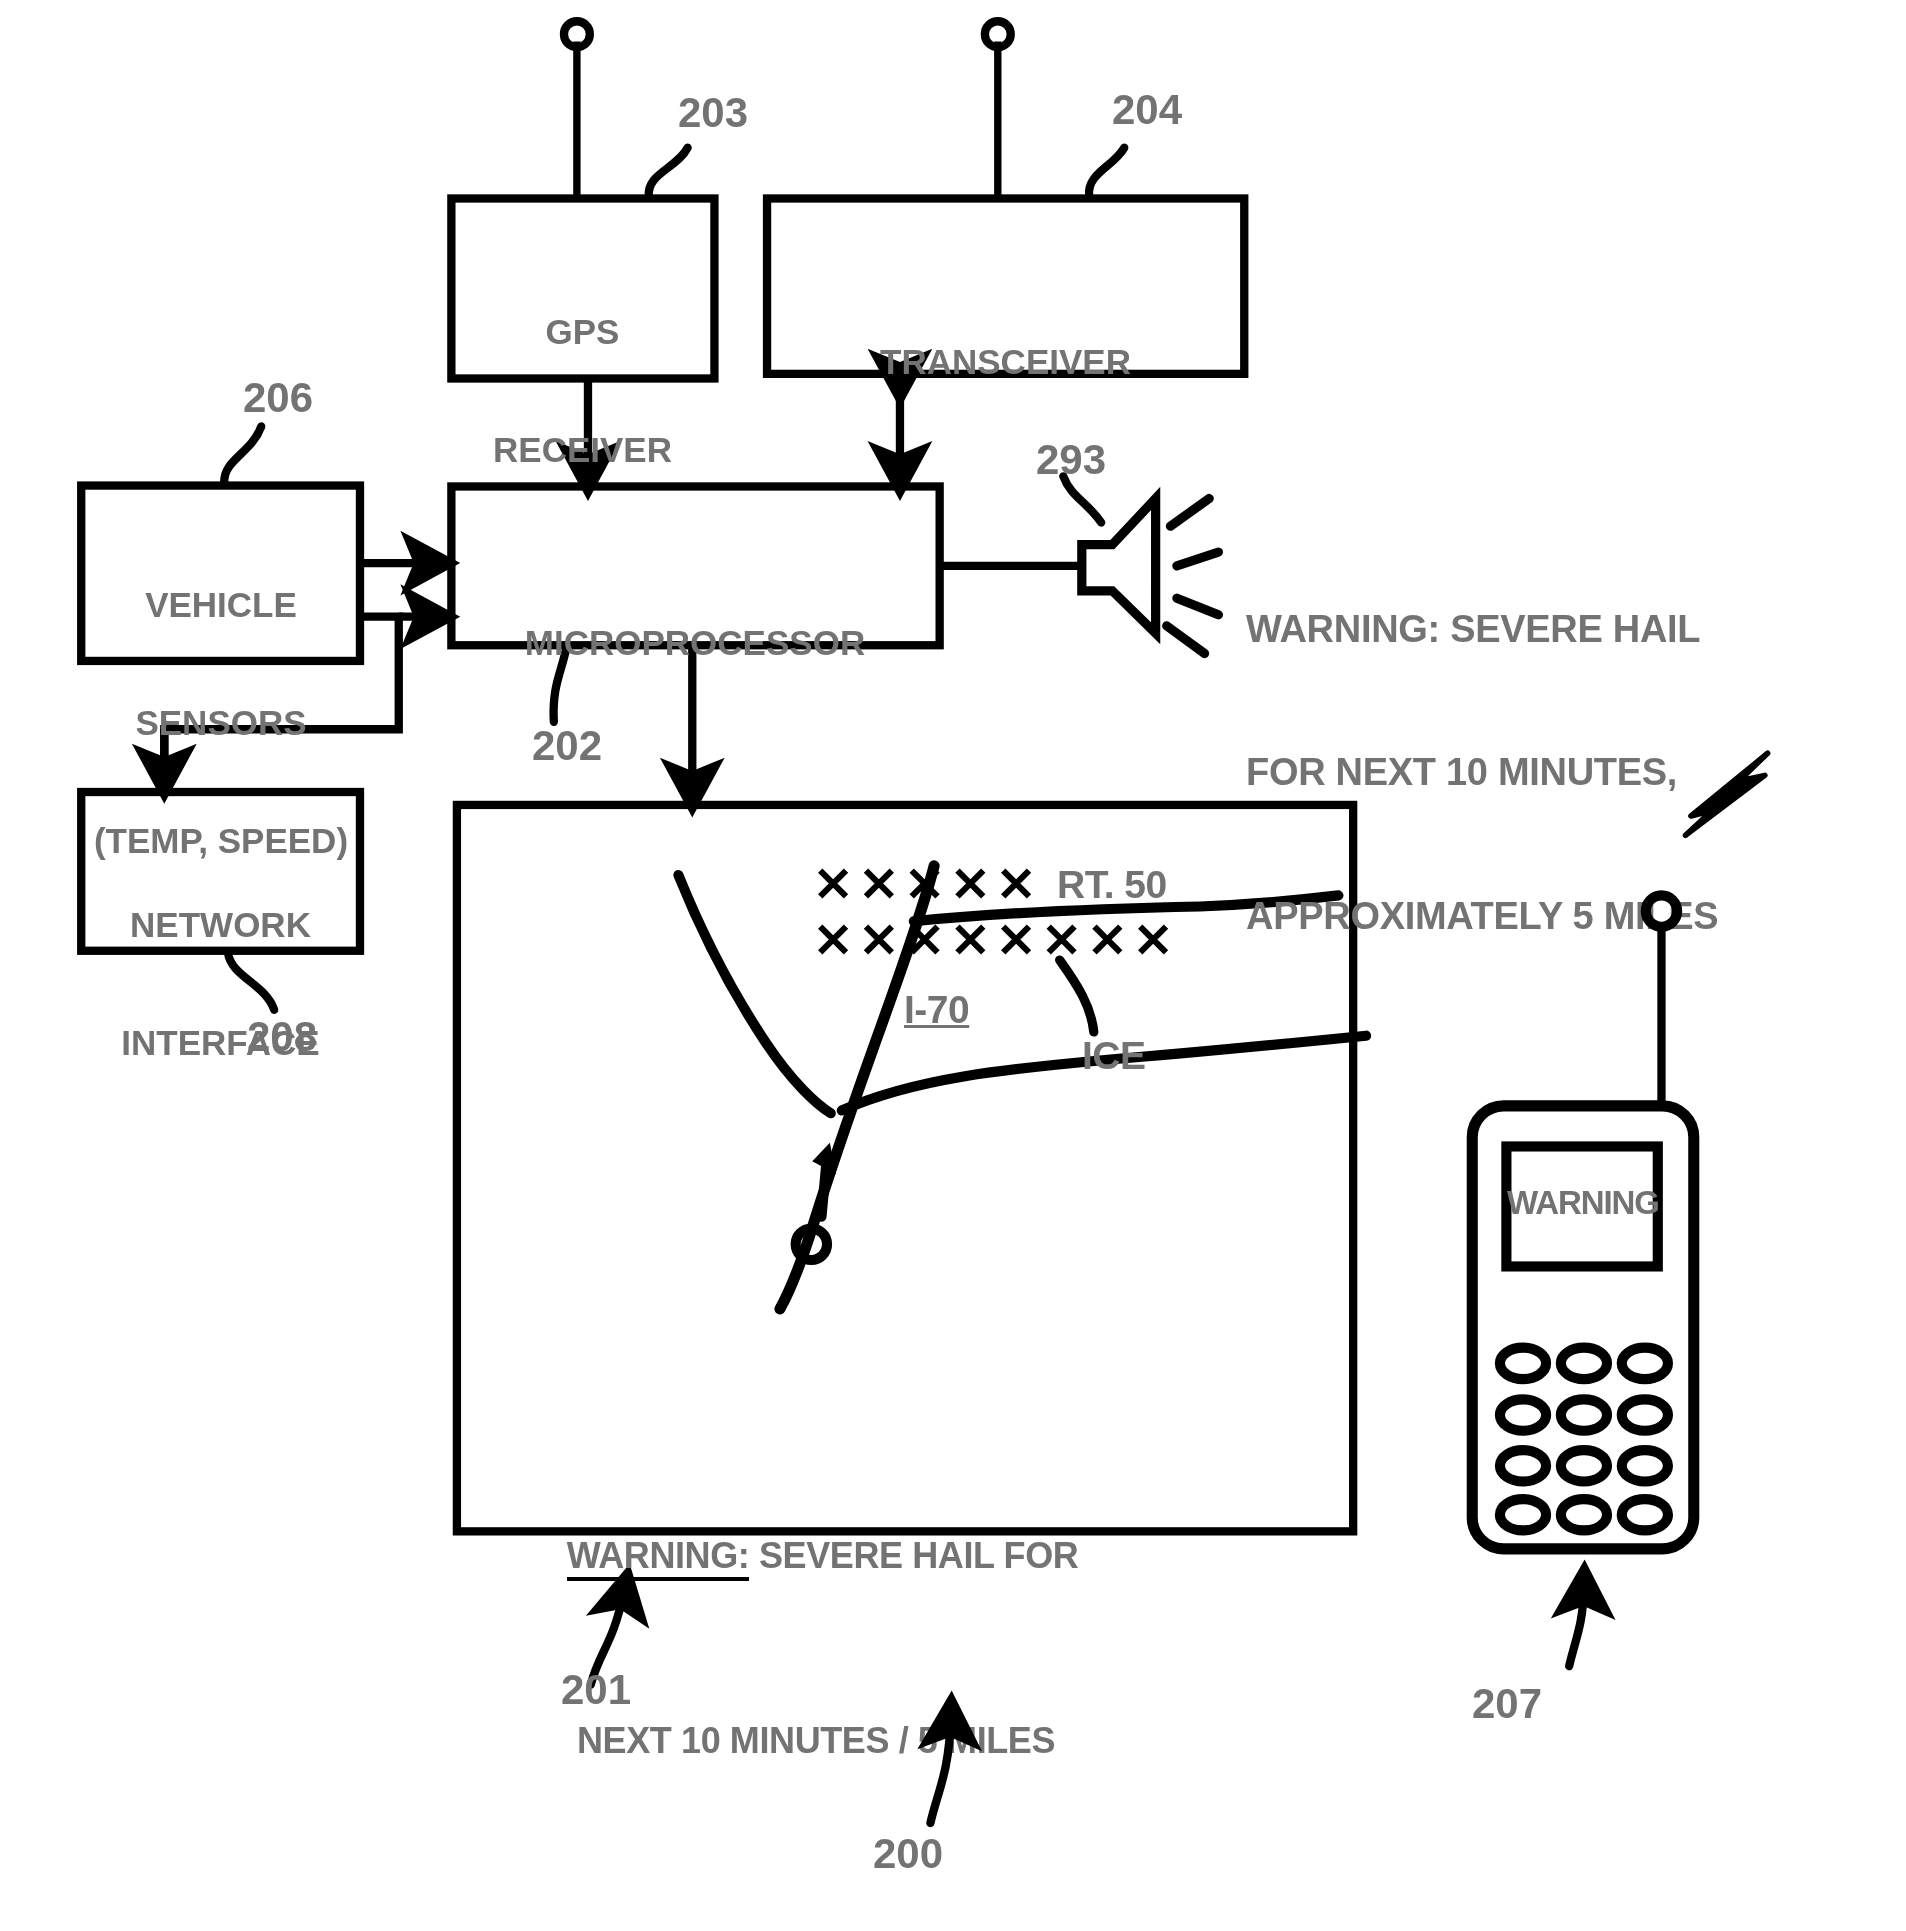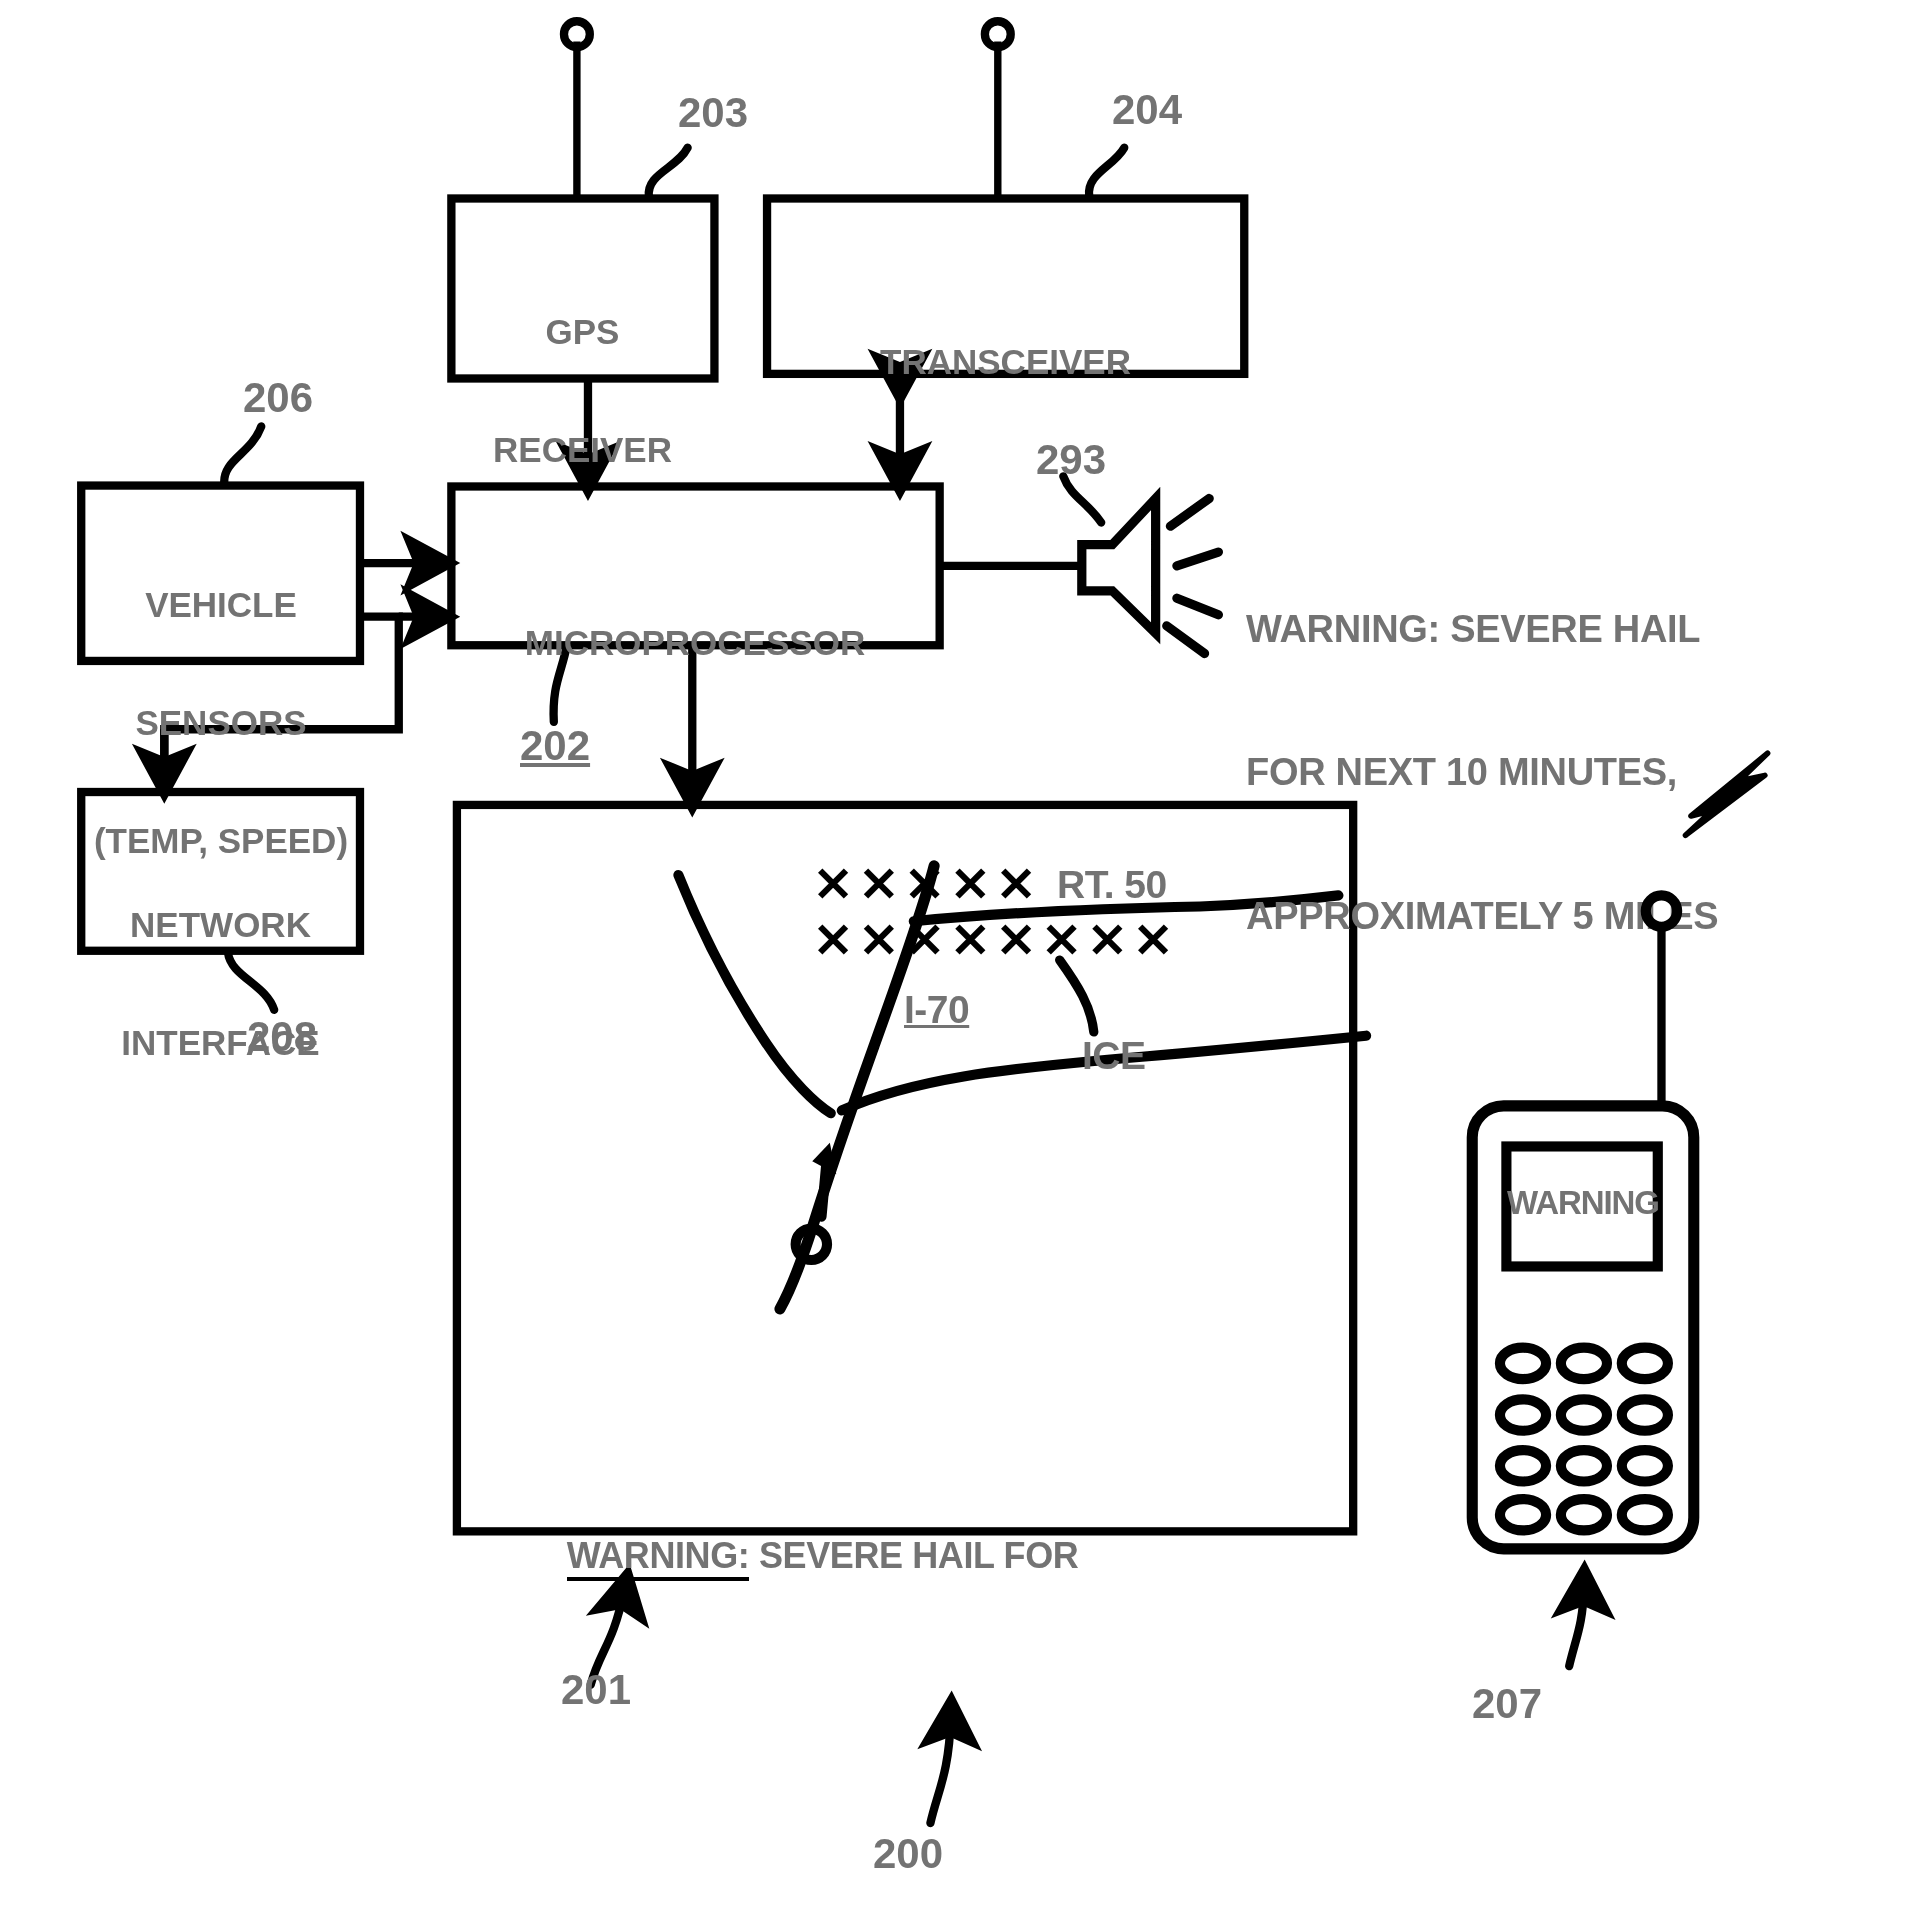--- a/index.html
+++ b/index.html
@@ -208,21 +208,21 @@
   </div>
 
   <div class="tx refnum" style="left:678px; top:89px;">203</div>
 
   <div class="tx refnum" style="left:1112px; top:86px;">204</div>
 
   <div class="tx refnum" style="left:243px; top:374px;">206</div>
 
   <div class="tx refnum" style="left:1036px; top:436px;">293</div>
 
-  <div class="tx refnum" style="left:520px; top:722px;text-decoration:underline;">202</div>
+  <div class="tx refnum" style="left:532px; top:722px;">202</div>
 
   <div class="tx refnum" style="left:247px; top:1013px;">208</div>
 
   <div class="tx refnum" style="left:561px; top:1666px;">201</div>
 
   <div class="tx refnum" style="left:873px; top:1830px;">200</div>
 
   <div class="tx refnum" style="left:1472px; top:1680px;">207</div>
 
   <div class="tx warn-right" style="left:1246px; top:510px;">
@@ -234,20 +234,21 @@
   <div class="tx maplbl" style="left:1057px; top:863px; font-size:39px;text-align:right;">RT. 50</div>
 
   <div class="tx maplbl" style="left:904px; top:988px; font-size:39px;text-decoration:underline;">I-70</div>
 
   <div class="tx maplbl" style="left:1082px; top:1034px; font-size:39px;">ICE</div>
 
   <div class="tx screen-warn" style="left:509px; top:1395px;">
     <div>
       <u>WARNING:</u><span> SEVERE HAIL FOR</span>
     </div>
+    <div style="padding-left:68px;">NEXT 10 MINUTES / 5 MILES</div>
   </div>
 
   <svg viewBox="0 0 2066 2093" xmlns="http://www.w3.org/2000/svg">
 
     <g>
       <path d="M1915,816 L1832,884 L1855,878 L1826,905 L1912,840 L1884,846 Z" fill="#000" stroke="#000" stroke-width="6" stroke-linejoin="round"></path>
     </g>
 
     <g>
       <circle cx="1800" cy="987" r="17" fill="none" stroke="#000" stroke-width="11"></circle>

